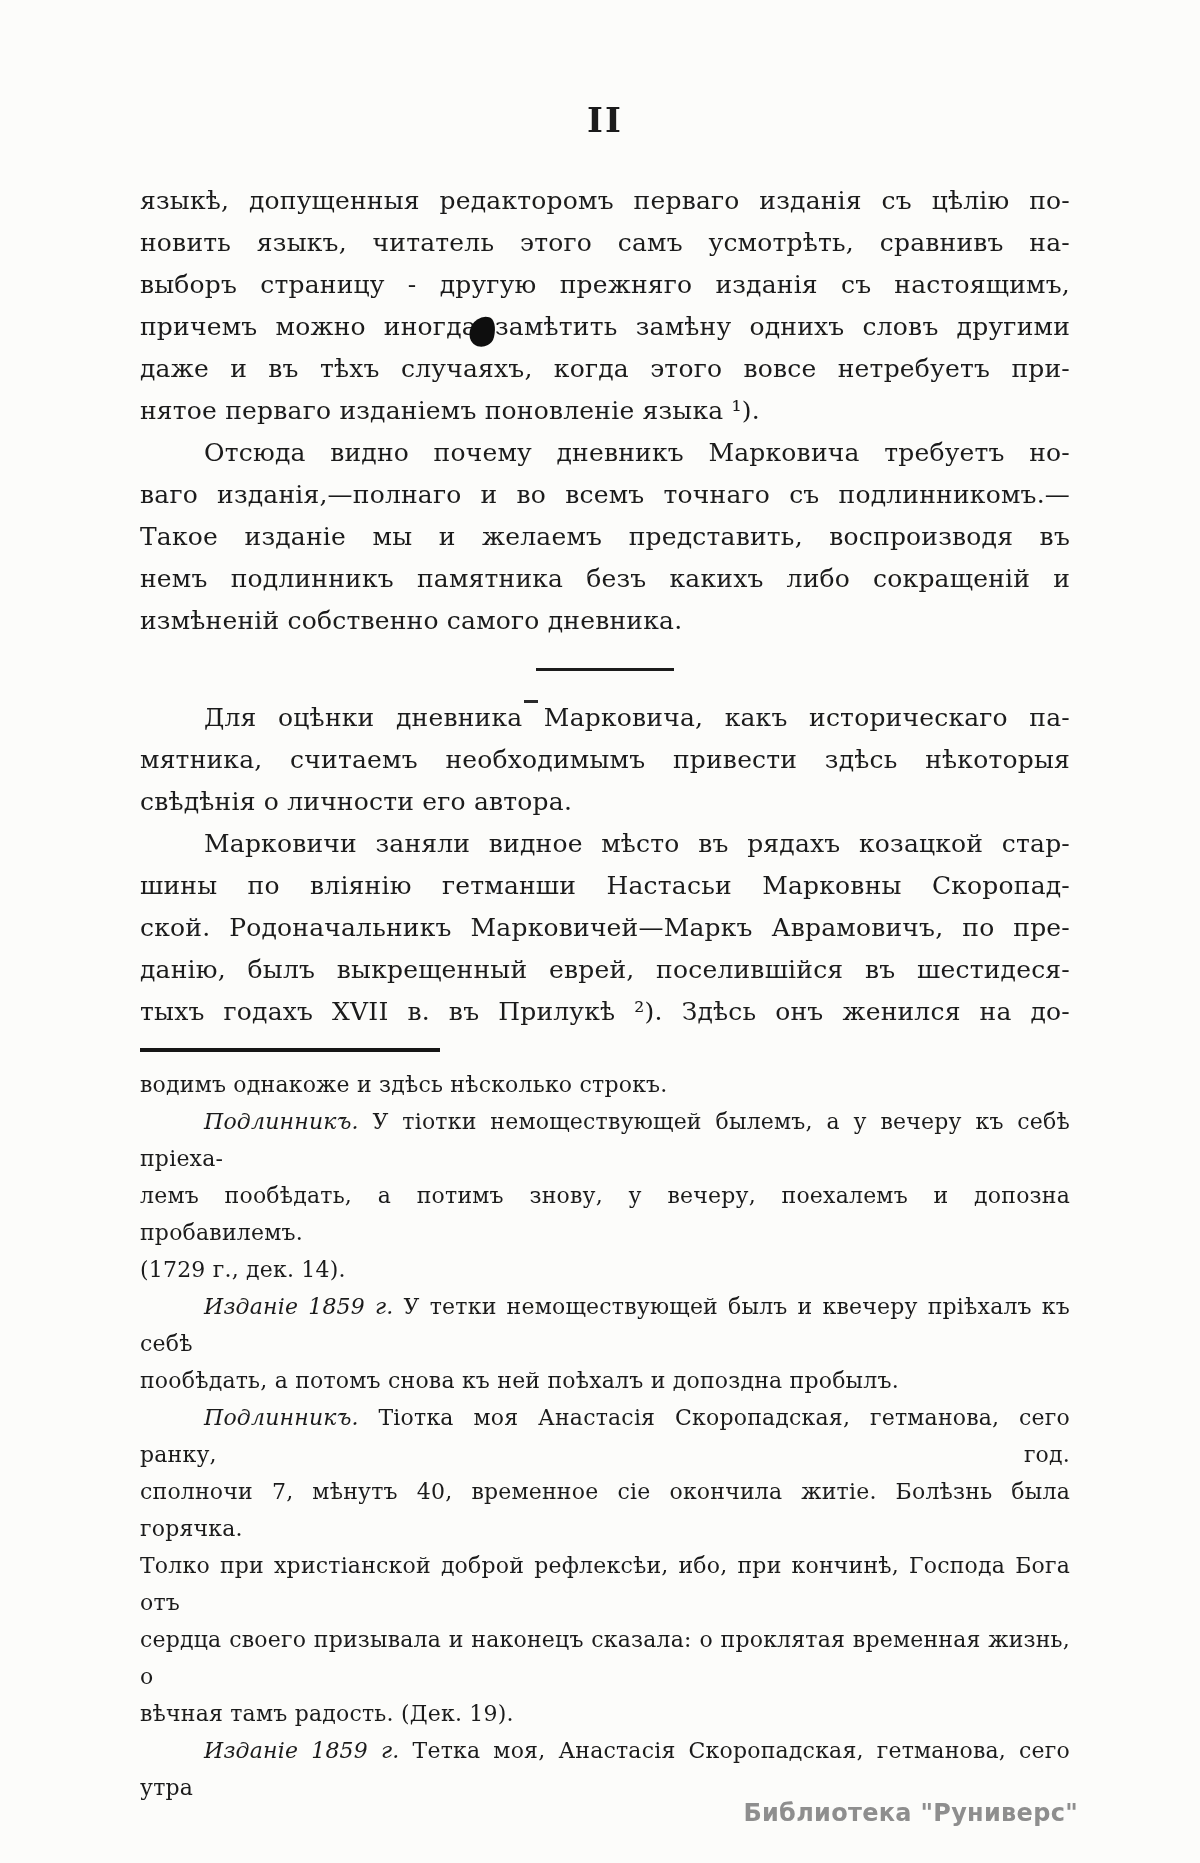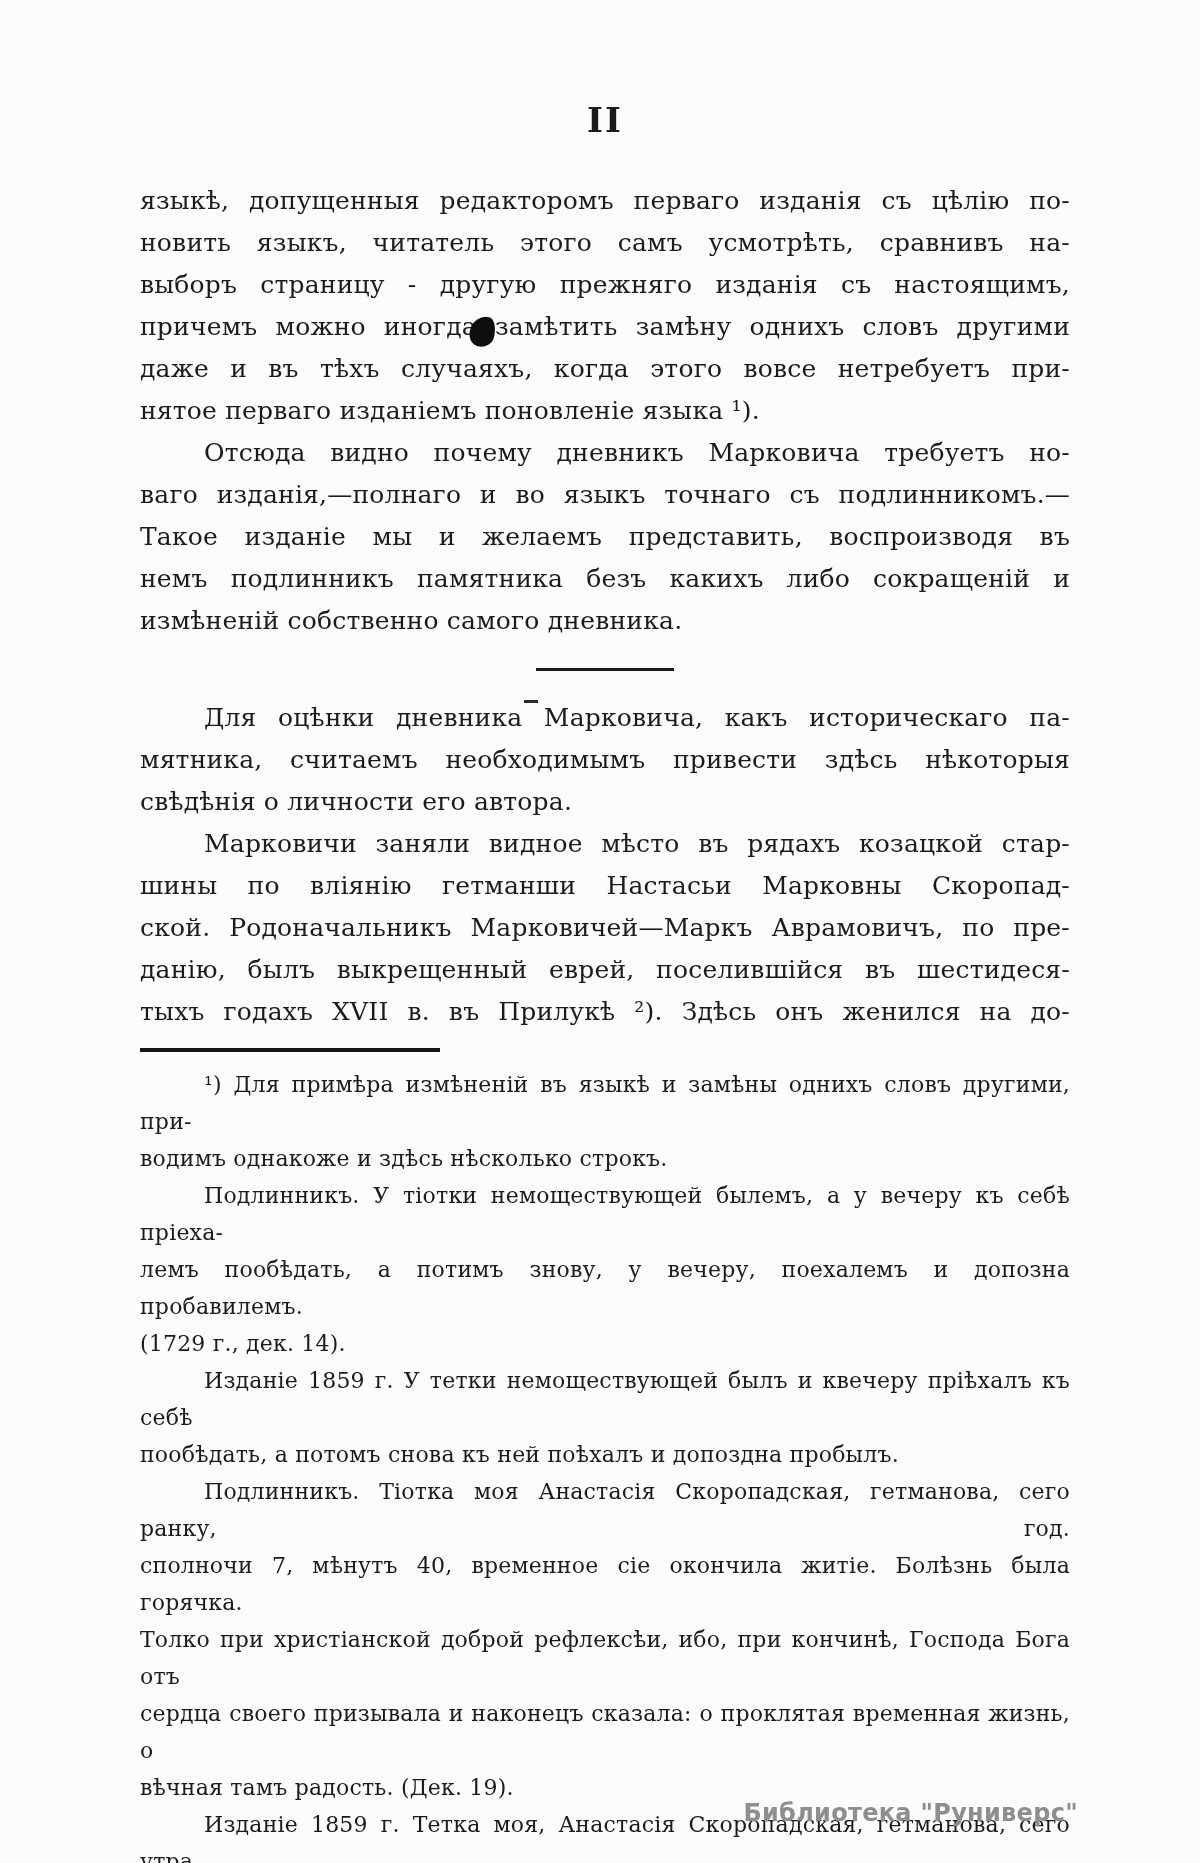--- a/index.html
+++ b/index.html
@@ -37,21 +37,21 @@
   }
   .fnrule{
     position:absolute;top:1048px;left:140px;width:300px;height:4px;
     background:#161616;
   }
   .footnotes{
     position:absolute;top:1066px;left:140px;width:930px;
     font-size:22px;line-height:37px;letter-spacing:.2px;
   }
   .footnotes .line.ind{text-indent:64px;}
-  .lead{}
+  .lead{font-style:italic;}
   .watermark{
     position:absolute;top:1799px;right:122px;
     font-family:"DejaVu Sans","Liberation Sans",sans-serif;
     font-size:24px;font-weight:bold;color:#8e8e8e;letter-spacing:.3px;
   }
 </style>
 </head>
 <body>
 
 <div class="page">
@@ -62,21 +62,21 @@
       <div class="line j">языкѣ, допущенныя редакторомъ перваго изданія съ цѣлію по-</div>
       <div class="line j">новить языкъ, читатель этого самъ усмотрѣть, сравнивъ на-</div>
       <div class="line j">выборъ страницу - другую прежняго изданія съ настоящимъ,</div>
       <div class="line j">причемъ можно иногда замѣтить замѣну однихъ словъ другими</div>
       <div class="line j">даже и въ тѣхъ случаяхъ, когда этого вовсе нетребуетъ при-</div>
       <div class="line">нятое перваго изданіемъ поновленіе языка ¹).</div>
     </div>
 
   <div class="para" id="para-1" style="top:432px">
       <div class="line j ind">Отсюда видно почему дневникъ Марковича требуетъ но-</div>
-      <div class="line j">ваго изданія,—полнаго и во языкъ точнаго съ подлинникомъ.—</div>
+      <div class="line j">ваго изданія,—полнаго и во всемъ точнаго съ подлинникомъ.—</div>
       <div class="line j">Такое изданіе мы и желаемъ представить, воспроизводя въ</div>
       <div class="line j">немъ подлинникъ памятника безъ какихъ либо сокращеній и</div>
       <div class="line">измѣненій собственно самого дневника.</div>
     </div>
 
   <div class="divider"></div>
   <div class="divider-tick"></div>
 
   <div class="para" id="para-2" style="top:697px">
       <div class="line j ind">Для оцѣнки дневника Марковича, какъ историческаго па-</div>
@@ -90,21 +90,20 @@
       <div class="line j">ской. Родоначальникъ Марковичей—Маркъ Аврамовичъ, по пре-</div>
       <div class="line j">данію, былъ выкрещенный еврей, поселившійся въ шестидеся-</div>
       <div class="line j">тыхъ годахъ XVII в. въ Прилукѣ ²). Здѣсь онъ женился на до-</div>
     </div>
 
   <div class="blot"></div>
 
   <div class="fnrule"></div>
 
   <div class="footnotes" id="footnotes">
-      <div class="line j ind">¹) Для примѣра измѣненій въ языкѣ и замѣны однихъ словъ другими, при-</div>
       <div class="line">водимъ однакоже и здѣсь нѣсколько строкъ.</div>
       <div class="line j ind"><span class="lead">Подлинникъ.</span>&nbsp;У тіотки немоществующей былемъ, а у вечеру къ себѣ пріеха-</div>
       <div class="line j">лемъ пообѣдать, а потимъ знову, у вечеру, поехалемъ и допозна пробавилемъ.</div>
       <div class="line">(1729 г., дек. 14).</div>
       <div class="line j ind"><span class="lead">Изданіе 1859 г.</span>&nbsp;У тетки немоществующей былъ и квечеру пріѣхалъ къ себѣ</div>
       <div class="line">пообѣдать, а потомъ снова къ ней поѣхалъ и допоздна пробылъ.</div>
       <div class="line j ind"><span class="lead">Подлинникъ.</span>&nbsp;Тіотка моя Анастасія Скоропадская, гетманова, сего ранку, год.</div>
       <div class="line j">сполночи 7, мѣнутъ 40, временное сіе окончила житіе. Болѣзнь была горячка.</div>
       <div class="line j">Толко при христіанской доброй рефлексѣи, ибо, при кончинѣ, Господа Бога отъ</div>
       <div class="line j">сердца своего призывала и наконецъ сказала: о проклятая временная жизнь, о</div>

